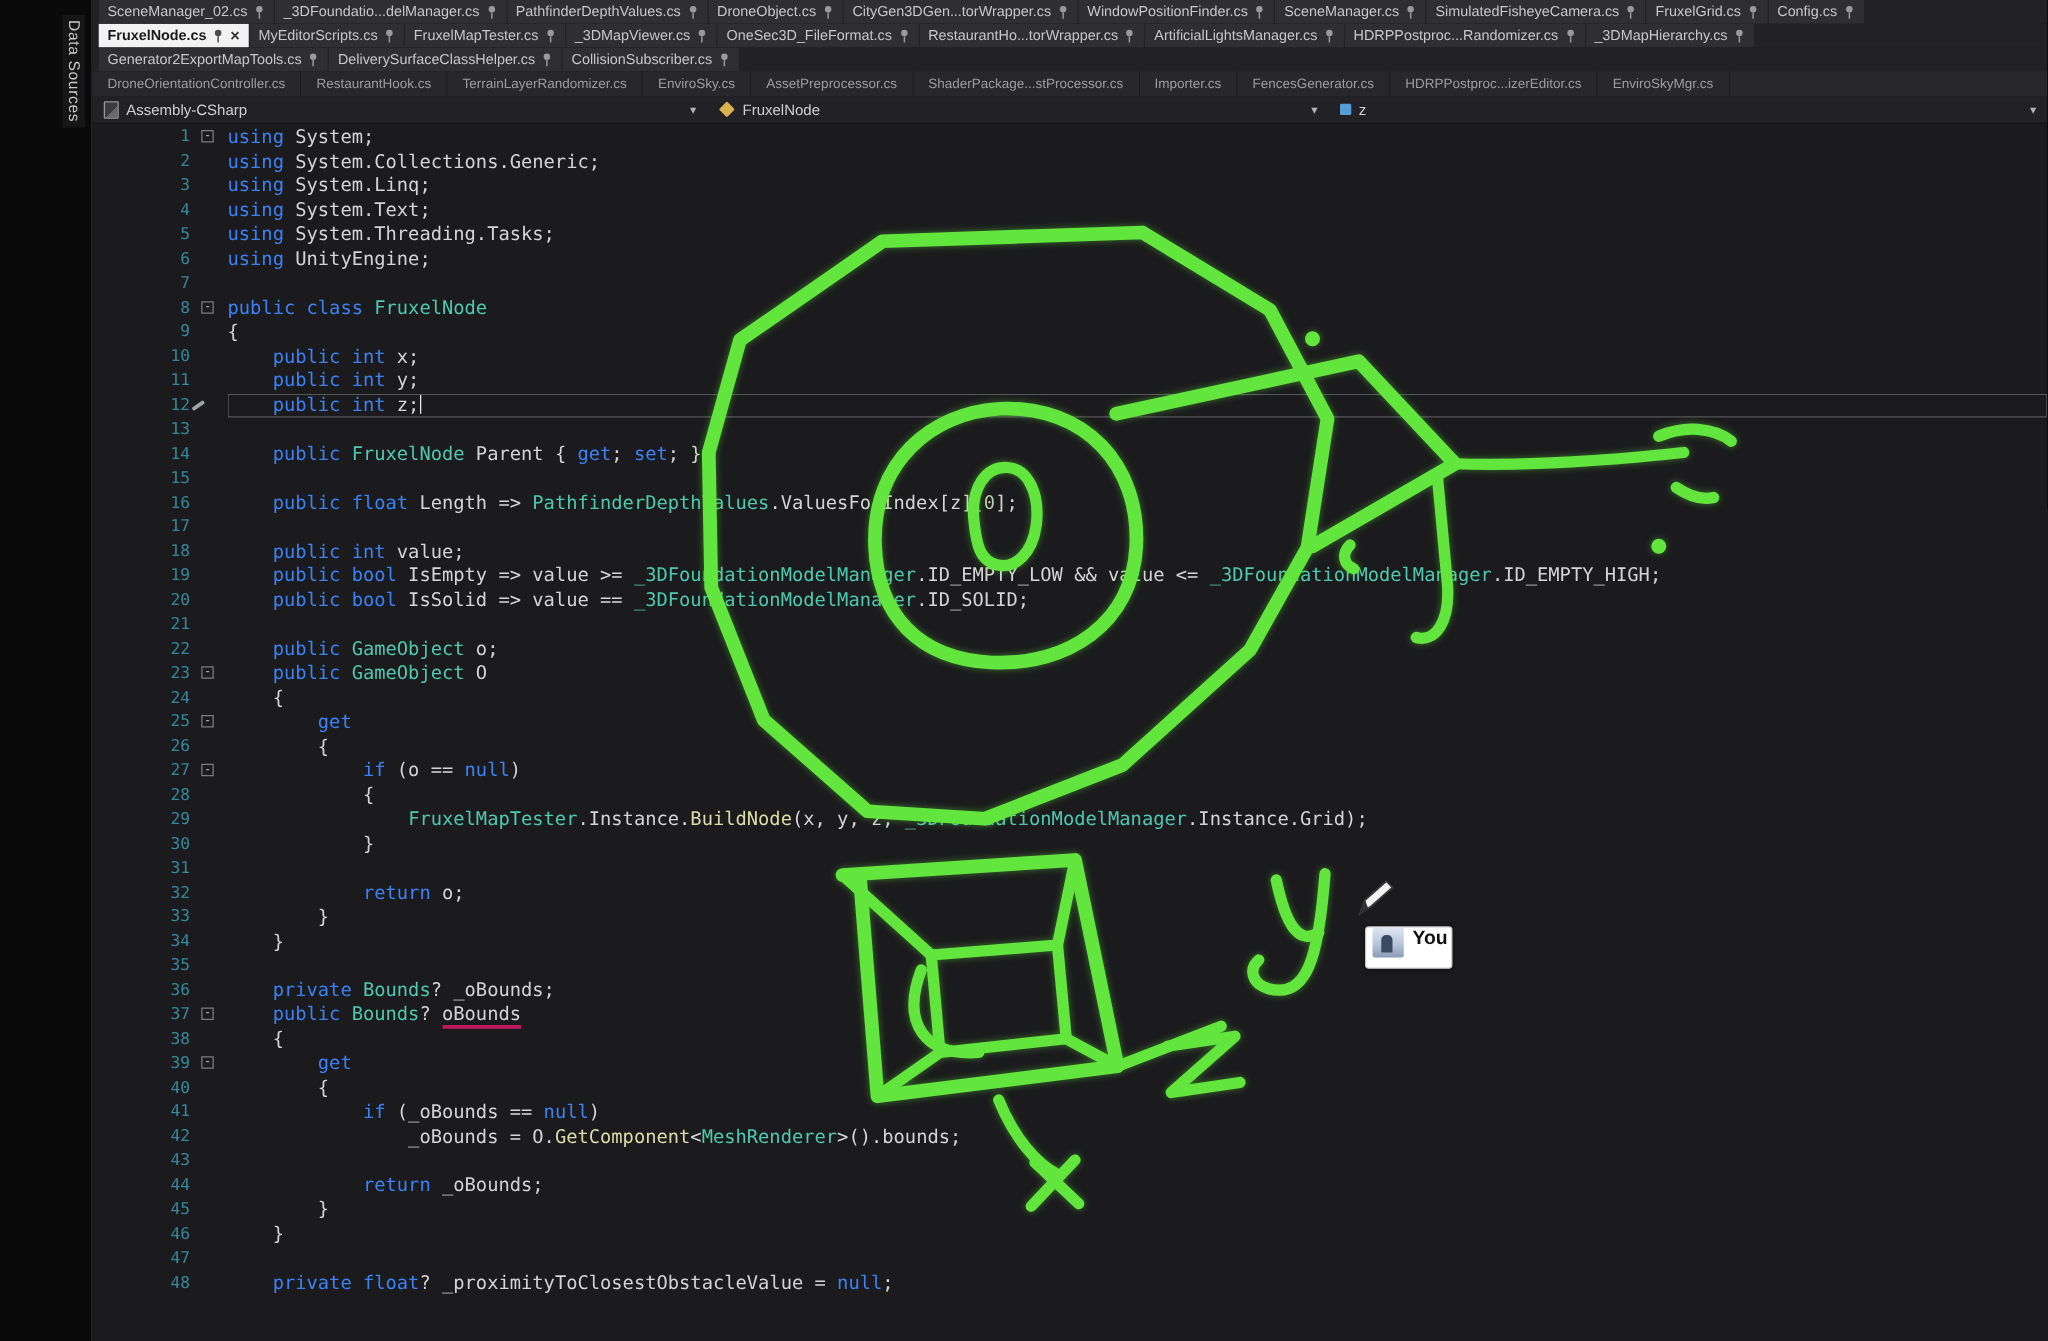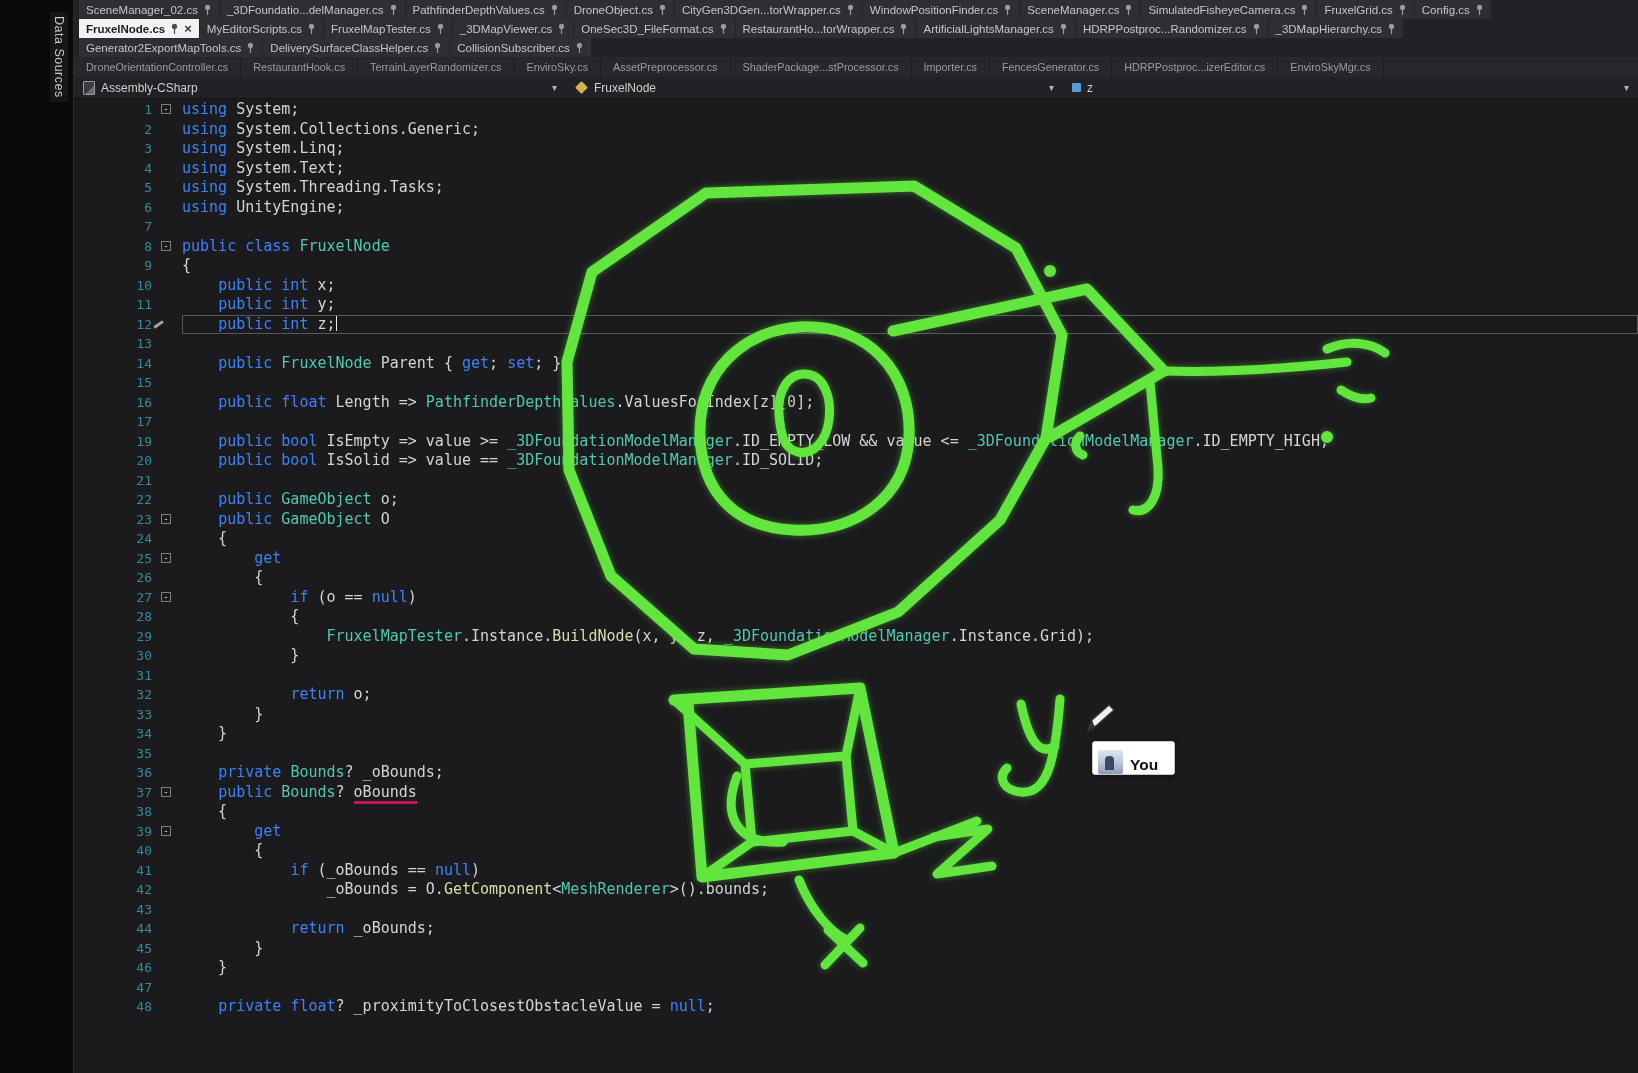--- a/index.html
+++ b/index.html
@@ -60,21 +60,21 @@
   .caret-bar{display:inline-block;width:1.5px;height:15px;background:#ececec;vertical-align:-2px;}
 
   
   #draw{position:absolute;inset:0;pointer-events:none;z-index:40;
         filter:drop-shadow(0 0 3px rgba(98,230,61,.45));}
   .ink{fill:none;stroke:var(--ann);stroke-width:11;stroke-linecap:round;stroke-linejoin:round;}
   .ink-thin{stroke-width:9;}
   .ink-dot{fill:var(--ann);stroke:none;}
 
   .you-badge{position:absolute;left:1092px;top:741px;height:34px;background:#fff;border:1px solid #c9c9c9;
-             border-radius:3px;display:flex;align-items:flex-end;gap:7px;padding:0 16px 0 5px;z-index:50;
+             border-radius:3px;display:flex;align-items:flex-start;gap:7px;padding:0 3px 0 5px;z-index:50;
              box-shadow:0 1px 4px rgba(0,0,0,.45);box-sizing:border-box;}
   .you-avatar{width:25px;height:24px;border-radius:2px;position:relative;overflow:hidden;flex:none;
               background:linear-gradient(180deg,#dfe6f0 0%,#b8c6da 55%,#8a9cb5 100%);}
   .you-avatar::after{content:"";position:absolute;left:7px;top:6px;width:9px;height:14px;
               background:#3a4a63;border-radius:4px 4px 0 0;}
   .you-label{font-weight:bold;color:#111;font-size:15.5px;}
   .pencil{position:absolute;left:1083px;top:700px;z-index:60;}
 </style>
 </head>
 <body>
@@ -355,20 +355,21 @@
         <div class="code-line"><span class="bp-margin"></span><span class="line-num">8</span><span class="fold-margin"><span class="fold-box">-</span></span><span class="line-text"><span class="k">public</span><span class="p"> </span><span class="k">class</span><span class="p"> </span><span class="t">FruxelNode</span></span></div>
         <div class="code-line"><span class="bp-margin"></span><span class="line-num">9</span><span class="fold-margin"></span><span class="line-text"><span class="p">{</span></span></div>
         <div class="code-line"><span class="bp-margin"></span><span class="line-num">10</span><span class="fold-margin"></span><span class="line-text"><span class="p">    </span><span class="k">public</span><span class="p"> </span><span class="k">int</span><span class="p"> x;</span></span></div>
         <div class="code-line"><span class="bp-margin"></span><span class="line-num">11</span><span class="fold-margin"></span><span class="line-text"><span class="p">    </span><span class="k">public</span><span class="p"> </span><span class="k">int</span><span class="p"> y;</span></span></div>
         <div class="code-line current"><span class="bp-margin"></span><span class="line-num">12</span><span class="fold-margin"><span class="edit-marker"></span></span><span class="line-text"><span class="p">    </span><span class="k">public</span><span class="p"> </span><span class="k">int</span><span class="p"> z;</span><span class="caret-bar"></span></span></div>
         <div class="code-line"><span class="bp-margin"></span><span class="line-num">13</span><span class="fold-margin"></span><span class="line-text"></span></div>
         <div class="code-line"><span class="bp-margin"></span><span class="line-num">14</span><span class="fold-margin"></span><span class="line-text"><span class="p">    </span><span class="k">public</span><span class="p"> </span><span class="t">FruxelNode</span><span class="p"> Parent { </span><span class="k">get</span><span class="p">; </span><span class="k">set</span><span class="p">; }</span></span></div>
         <div class="code-line"><span class="bp-margin"></span><span class="line-num">15</span><span class="fold-margin"></span><span class="line-text"></span></div>
         <div class="code-line"><span class="bp-margin"></span><span class="line-num">16</span><span class="fold-margin"></span><span class="line-text"><span class="p">    </span><span class="k">public</span><span class="p"> </span><span class="k">float</span><span class="p"> Length =&gt; </span><span class="t">PathfinderDepthValues</span><span class="p">.ValuesForIndex[z][</span><span class="n">0</span><span class="p">];</span></span></div>
         <div class="code-line"><span class="bp-margin"></span><span class="line-num">17</span><span class="fold-margin"></span><span class="line-text"></span></div>
+        <div class="code-line"><span class="bp-margin"></span><span class="line-num">18</span><span class="fold-margin"></span><span class="line-text"><span class="p">    </span><span class="k">public</span><span class="p"> </span><span class="k">int</span><span class="p"> value;</span></span></div>
         <div class="code-line"><span class="bp-margin"></span><span class="line-num">19</span><span class="fold-margin"></span><span class="line-text"><span class="p">    </span><span class="k">public</span><span class="p"> </span><span class="k">bool</span><span class="p"> IsEmpty =&gt; value &gt;= </span><span class="t">_3DFoundationModelManager</span><span class="p">.ID_EMPTY_LOW &amp;&amp; value &lt;= </span><span class="t">_3DFoundationModelManager</span><span class="p">.ID_EMPTY_HIGH;</span></span></div>
         <div class="code-line"><span class="bp-margin"></span><span class="line-num">20</span><span class="fold-margin"></span><span class="line-text"><span class="p">    </span><span class="k">public</span><span class="p"> </span><span class="k">bool</span><span class="p"> IsSolid =&gt; value == </span><span class="t">_3DFoundationModelManager</span><span class="p">.ID_SOLID;</span></span></div>
         <div class="code-line"><span class="bp-margin"></span><span class="line-num">21</span><span class="fold-margin"></span><span class="line-text"></span></div>
         <div class="code-line"><span class="bp-margin"></span><span class="line-num">22</span><span class="fold-margin"></span><span class="line-text"><span class="p">    </span><span class="k">public</span><span class="p"> </span><span class="t">GameObject</span><span class="p"> o;</span></span></div>
         <div class="code-line"><span class="bp-margin"></span><span class="line-num">23</span><span class="fold-margin"><span class="fold-box">-</span></span><span class="line-text"><span class="p">    </span><span class="k">public</span><span class="p"> </span><span class="t">GameObject</span><span class="p"> O</span></span></div>
         <div class="code-line"><span class="bp-margin"></span><span class="line-num">24</span><span class="fold-margin"></span><span class="line-text"><span class="p">    {</span></span></div>
         <div class="code-line"><span class="bp-margin"></span><span class="line-num">25</span><span class="fold-margin"><span class="fold-box">-</span></span><span class="line-text"><span class="p">        </span><span class="k">get</span></span></div>
         <div class="code-line"><span class="bp-margin"></span><span class="line-num">26</span><span class="fold-margin"></span><span class="line-text"><span class="p">        {</span></span></div>
         <div class="code-line"><span class="bp-margin"></span><span class="line-num">27</span><span class="fold-margin"><span class="fold-box">-</span></span><span class="line-text"><span class="p">            </span><span class="k">if</span><span class="p"> (o == </span><span class="k">null</span><span class="p">)</span></span></div>
         <div class="code-line"><span class="bp-margin"></span><span class="line-num">28</span><span class="fold-margin"></span><span class="line-text"><span class="p">            {</span></span></div>

